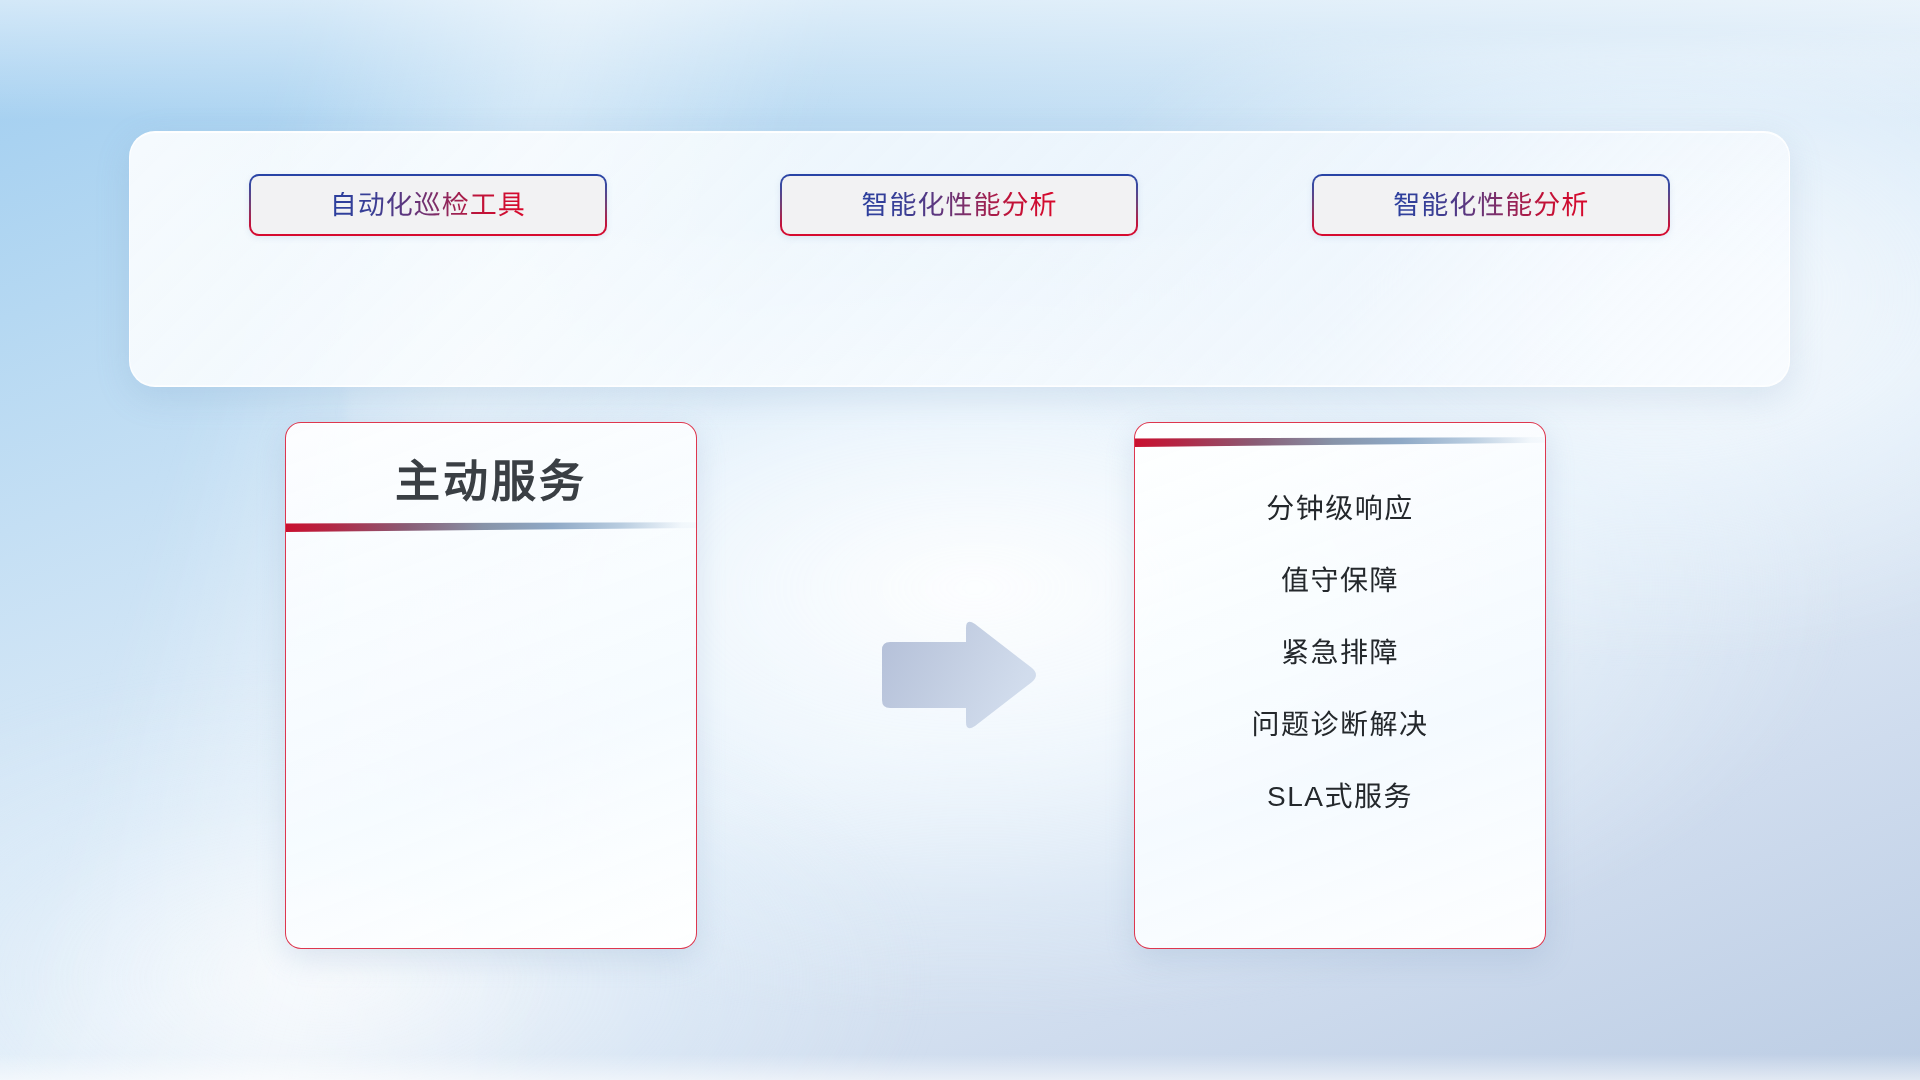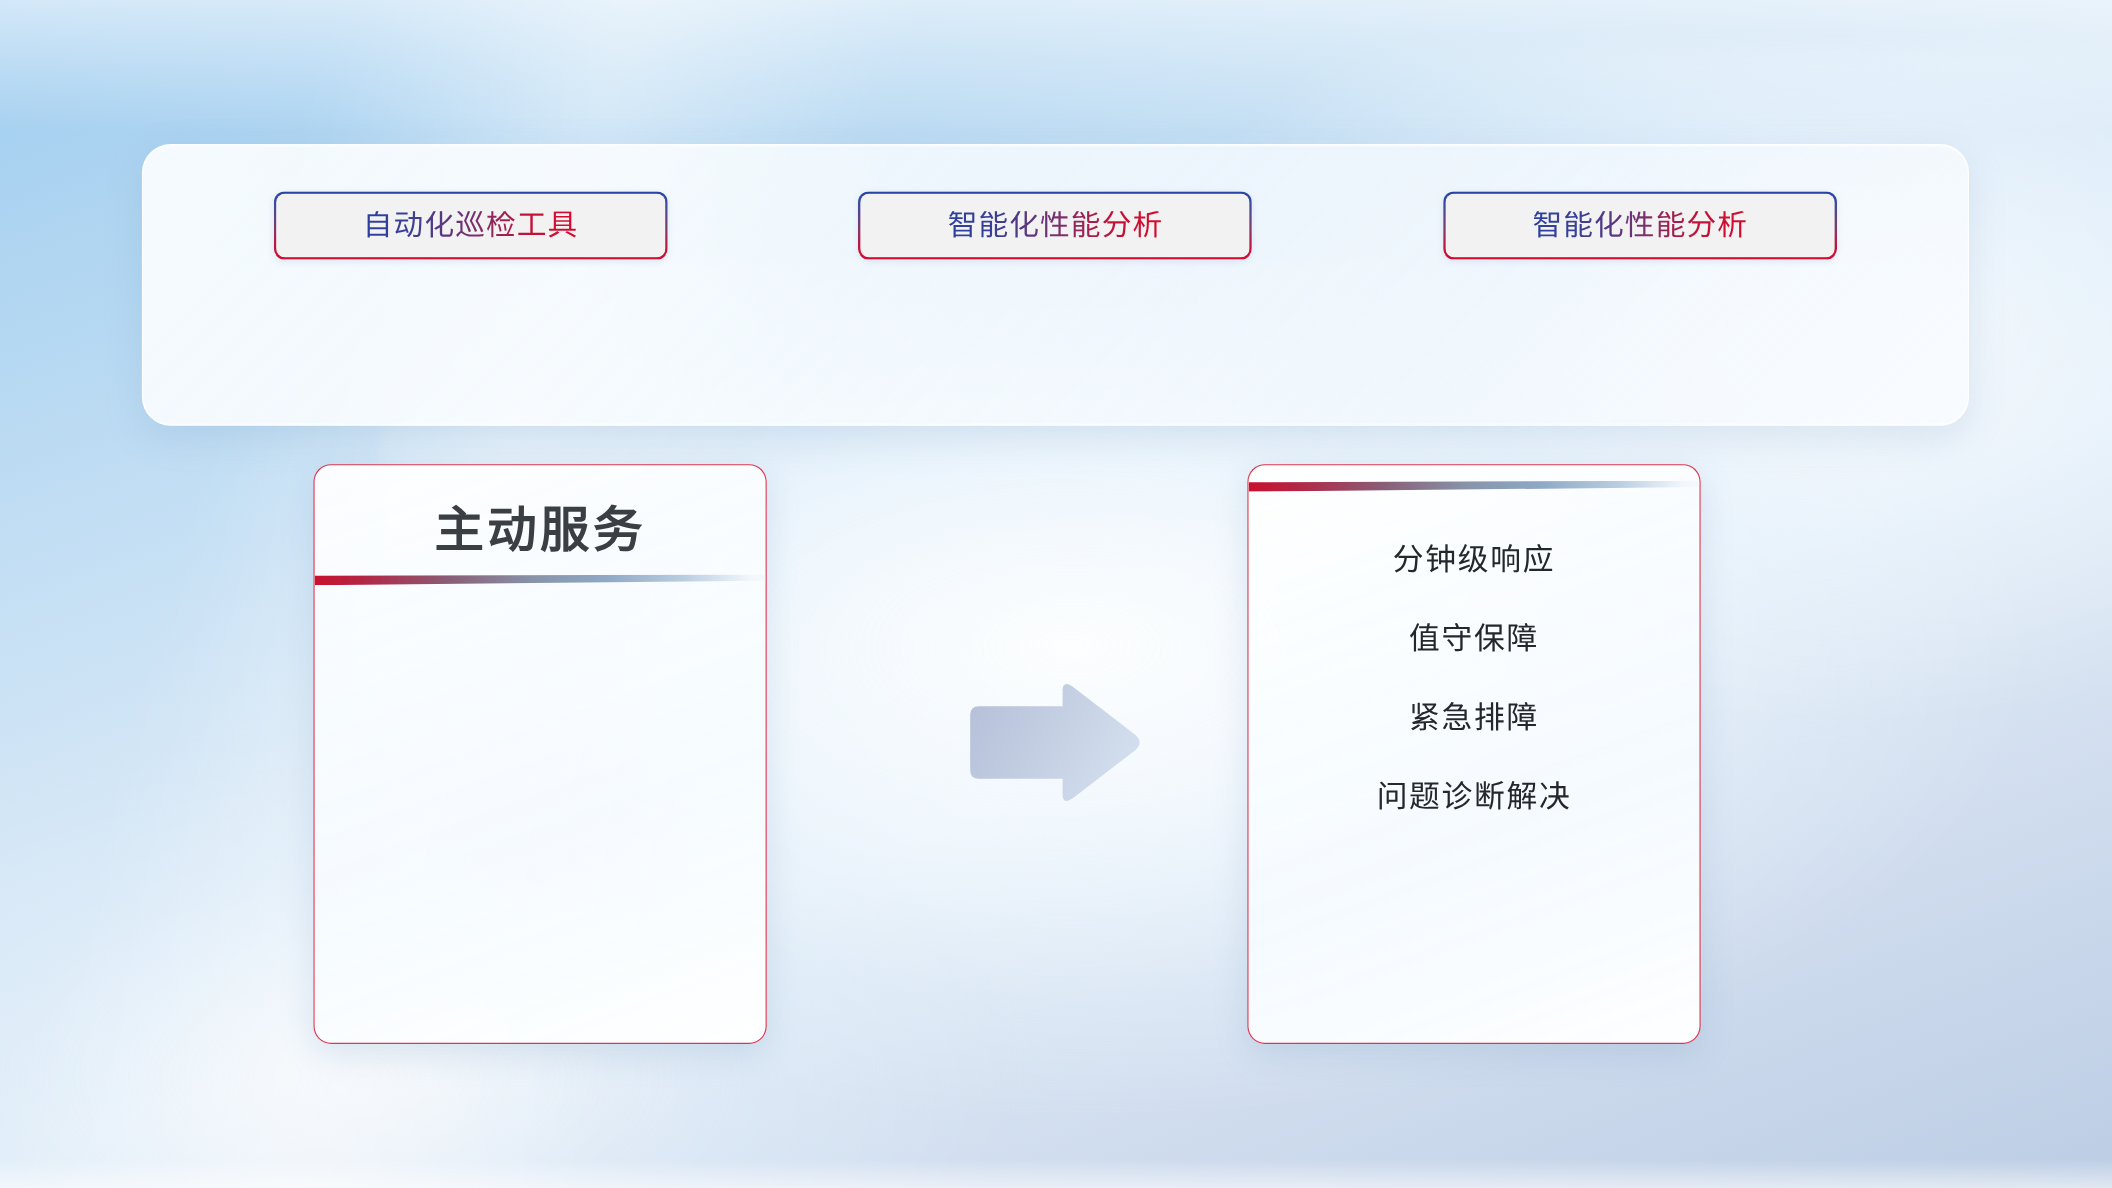--- a/index.html
+++ b/index.html
@@ -204,16 +204,17 @@
 
   <section class="svc-card" id="card-passive">
     <div class="svc-rule">
         <i></i>
       </div>
     <ul class="svc-list">
       <li>分钟级响应</li>
       <li>值守保障</li>
       <li>紧急排障</li>
       <li>问题诊断解决</li>
+      <li>SLA式服务</li>
     </ul>
   </section>
 
 </div>
 
 </body></html>

